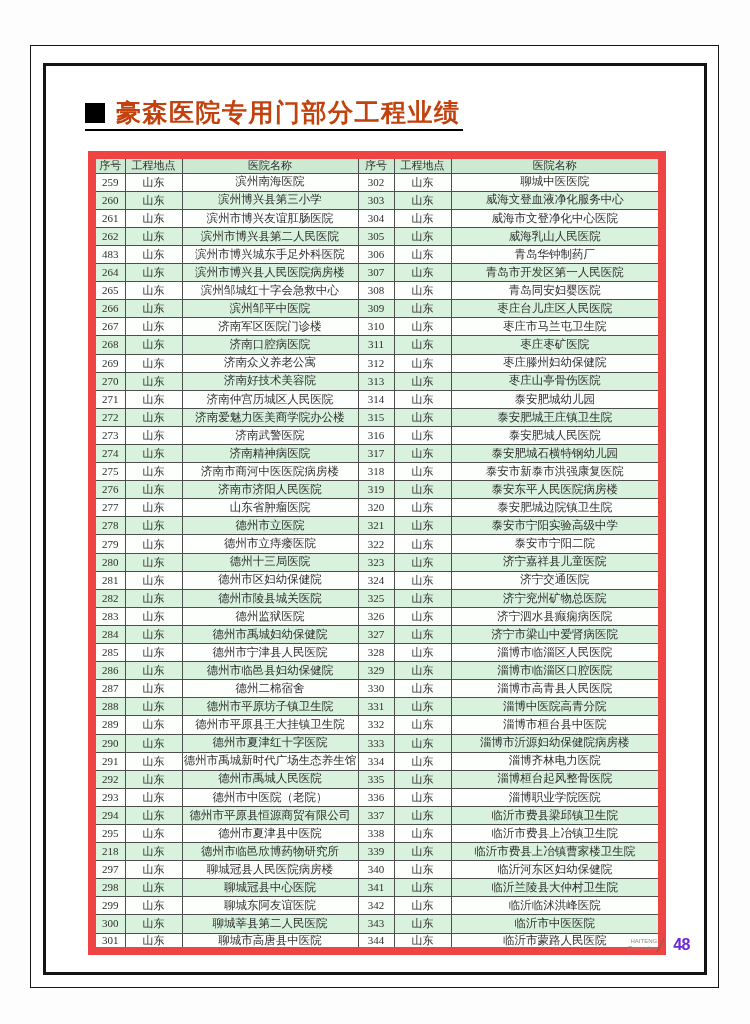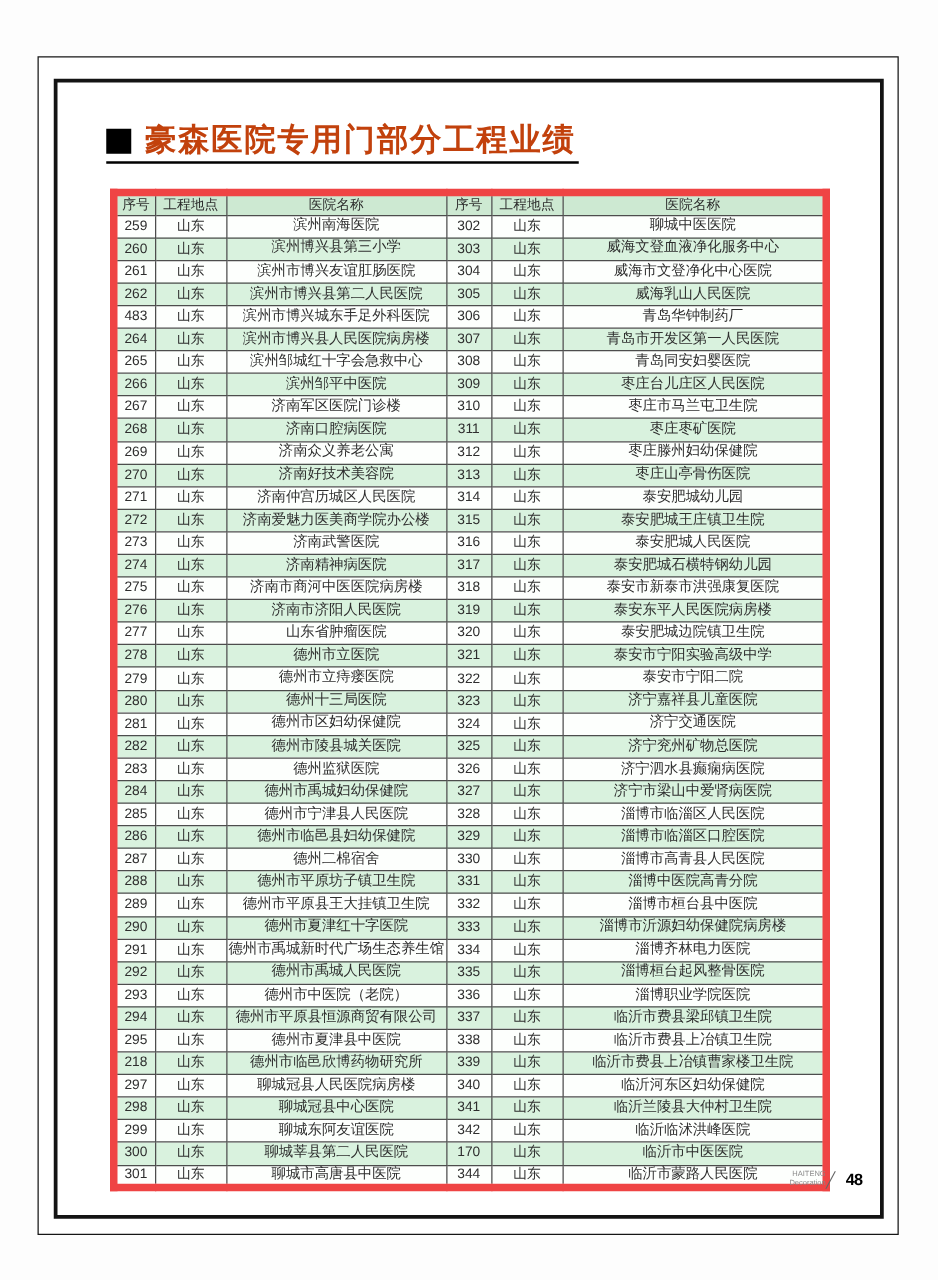--- a/index.html
+++ b/index.html
@@ -25,21 +25,22 @@
   .title-bullet { width: 20px; height: 20px; background: #000; flex: 0 0 auto; margin-bottom: 2px; }
   .title-text {
     font-size: 25px; font-weight: bold; color: #c2410c;
     letter-spacing: 1.5px; line-height: 1.05; white-space: nowrap;
   }
 
   table.projects {
     position: absolute; left: 88px; top: 151px; width: 570px;
     border-collapse: collapse; table-layout: fixed;
     font-size: 11px; color: #2e2e2e;
-    border: 6px solid #ef4444;
+    border: 8px solid #ef4444;
+    font-family: Liberation Serif, serif;
   }
   table.projects col.c0 { width: 33px; }
   table.projects col.c1 { width: 57px; }
   table.projects col.c2 { width: 176px; }
   table.projects col.c3 { width: 36px; }
   table.projects col.c4 { width: 57px; }
   table.projects col.c5 { width: 211px; }
   table.projects th, table.projects td {
     border: 1px solid #4d4d4d;
     height: 18.1px; padding: 0 1px;
@@ -53,21 +54,21 @@
   table.projects td.name { font-size: 11.5px; }
 
   .footer {
     position: absolute; right: 60px; top: 936px;
     display: flex; align-items: center; gap: 3px;
   }
   .footer .brand {
     font-size: 6px; color: #8a8a8a; text-align: right; line-height: 1.15;
   }
   .footer .slash { width: 10px; height: 14px; border-left: 1px solid #666; transform: skewX(-28deg); }
-  .footer .page-num { font-size: 13px; font-weight: bold; color: #000000; letter-spacing: -0.5px; }
+  .footer .page-num { font-size: 16px; font-weight: bold; color: #6d28d9; letter-spacing: -0.5px; }
 </style>
 </head>
 <body>
 
 <div class="page">
   <div class="outer-frame"></div>
   <div class="inner-frame"></div>
 
   <div class="title-block">
     <span class="title-bullet"></span>
@@ -419,21 +420,21 @@
           <td>山东</td>
           <td class="name">聊城东阿友谊医院</td>
           <td>342</td>
           <td>山东</td>
           <td class="name">临沂临沭洪峰医院</td>
         </tr>
         <tr class="alt">
           <td>300</td>
           <td>山东</td>
           <td class="name">聊城莘县第二人民医院</td>
-          <td>170</td>
+          <td>343</td>
           <td>山东</td>
           <td class="name">临沂市中医医院</td>
         </tr>
         <tr>
           <td>301</td>
           <td>山东</td>
           <td class="name">聊城市高唐县中医院</td>
           <td>344</td>
           <td>山东</td>
           <td class="name">临沂市蒙路人民医院</td>

